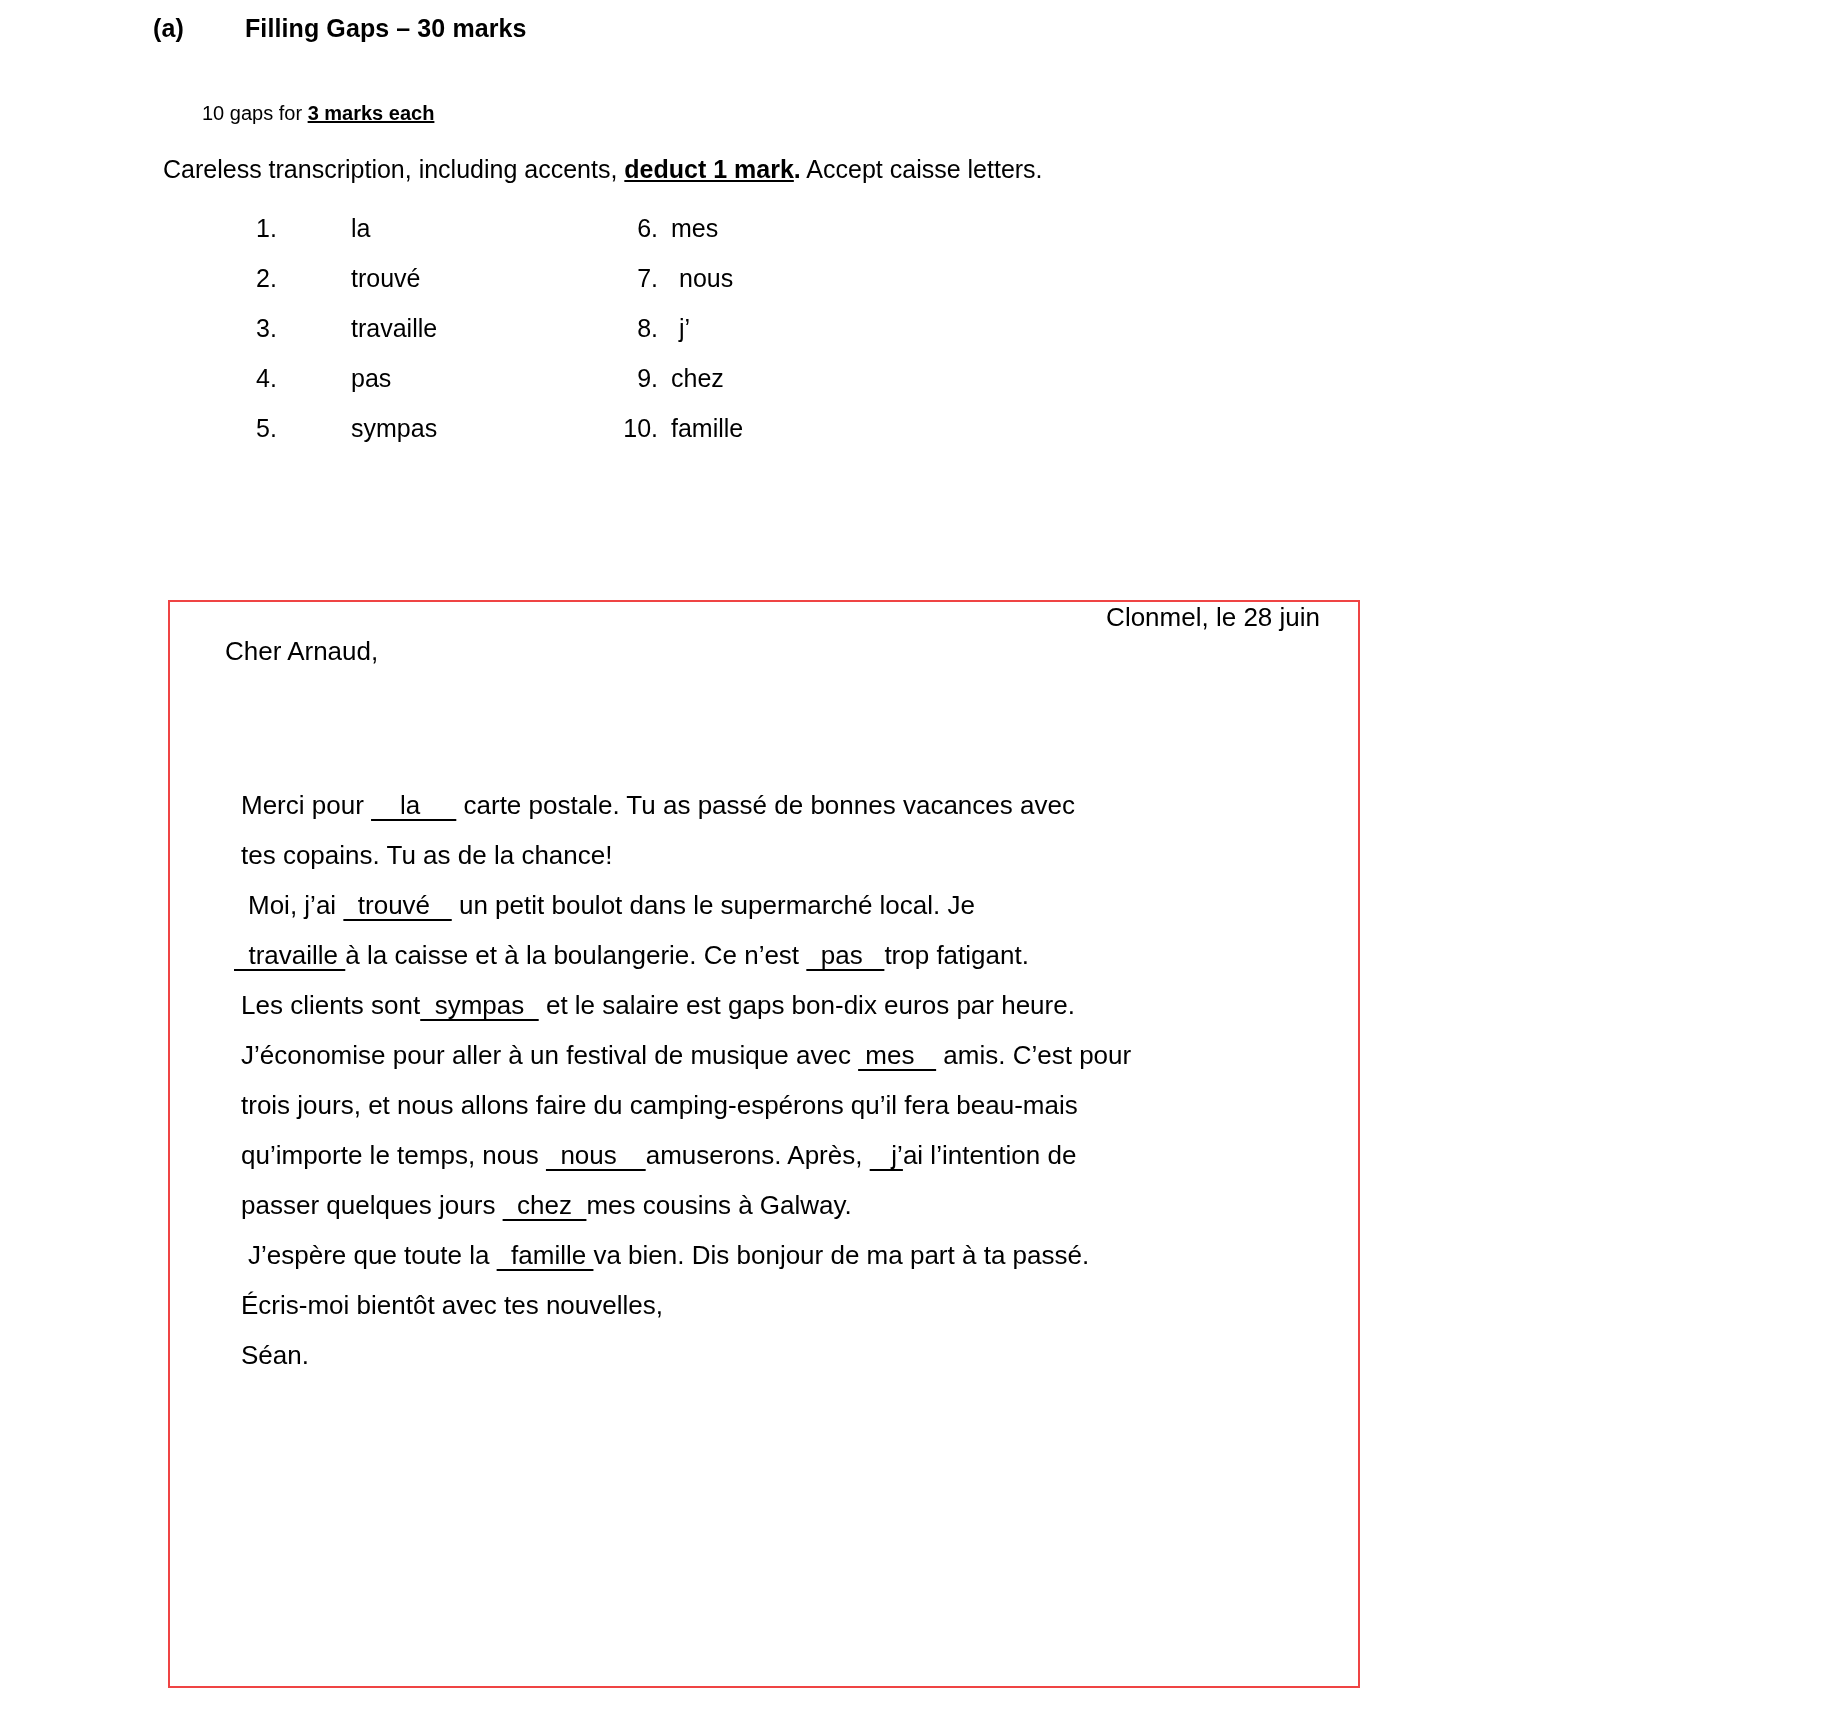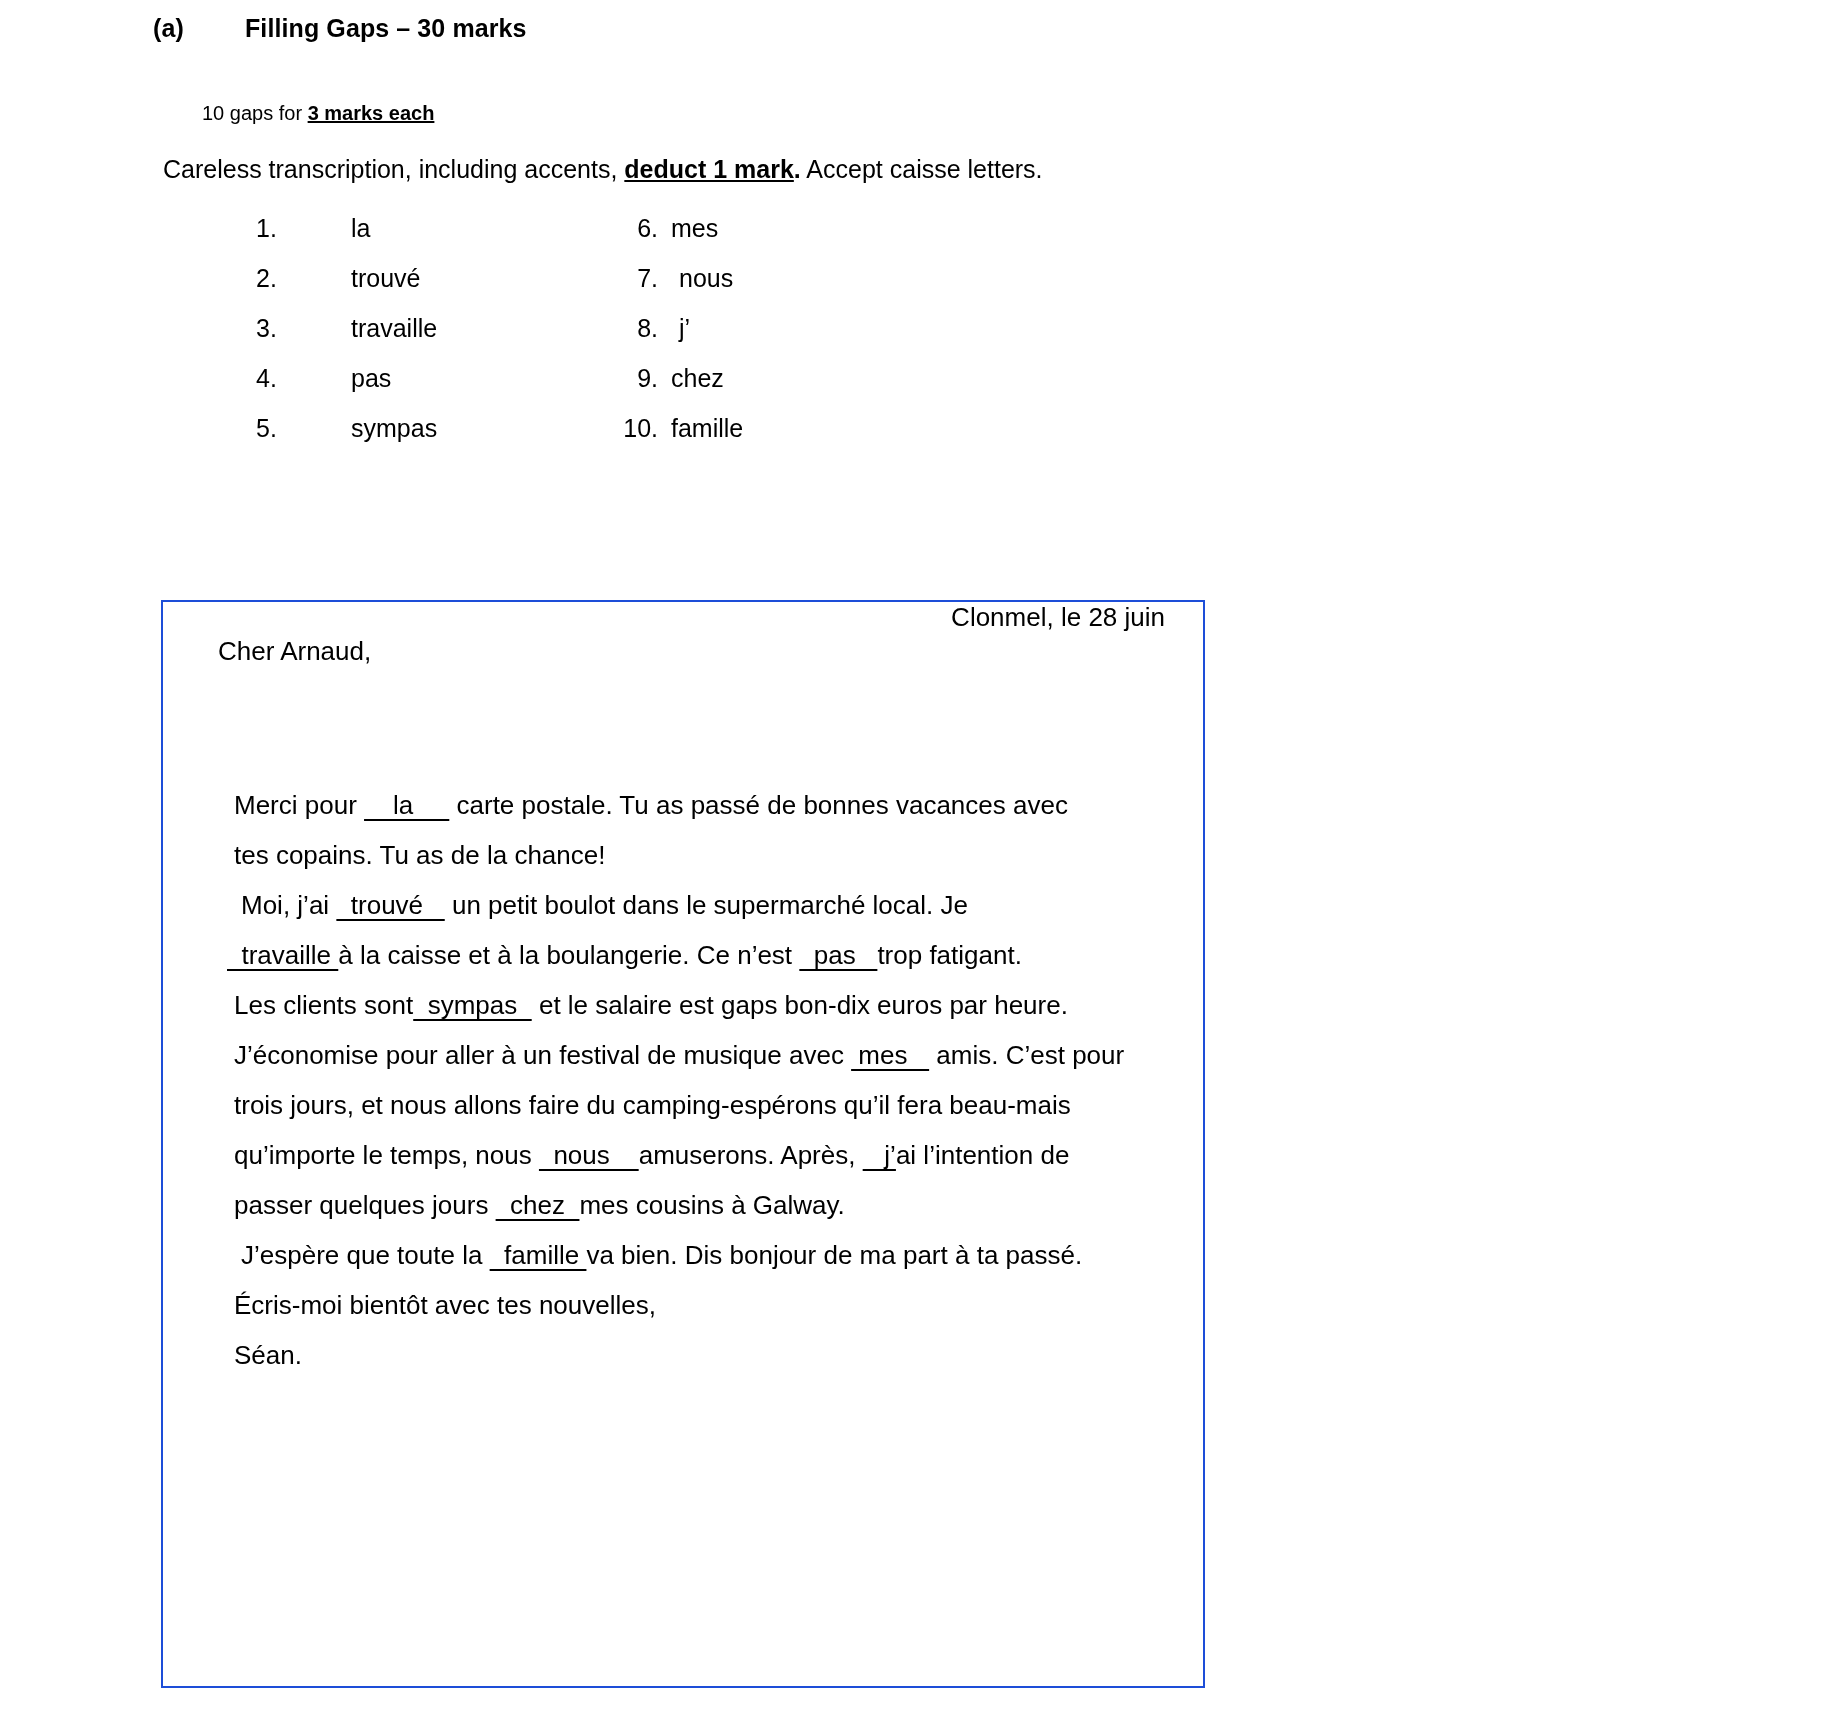--- a/index.html
+++ b/index.html
@@ -93,25 +93,25 @@
   }
   .ans-word-r {
     flex: 0 0 auto;
     text-align: left;
   }
   .ans-row.indent-word .ans-word-r { padding-left: 8px; }
 
   
   .letter-box {
     position: absolute;
-    left: 161px;
+    left: 168px;
     top: 600px;
-    width: 1044px;
+    width: 1192px;
     height: 1088px;
-    border: 2px solid #1d4ed8;
+    border: 2px solid #ef4444;
     box-sizing: border-box;
   }
 
   .date-line {
     position: absolute;
     right: 38px;
     top: 0px;
     font-size: 26px;
     white-space: nowrap;
   }

